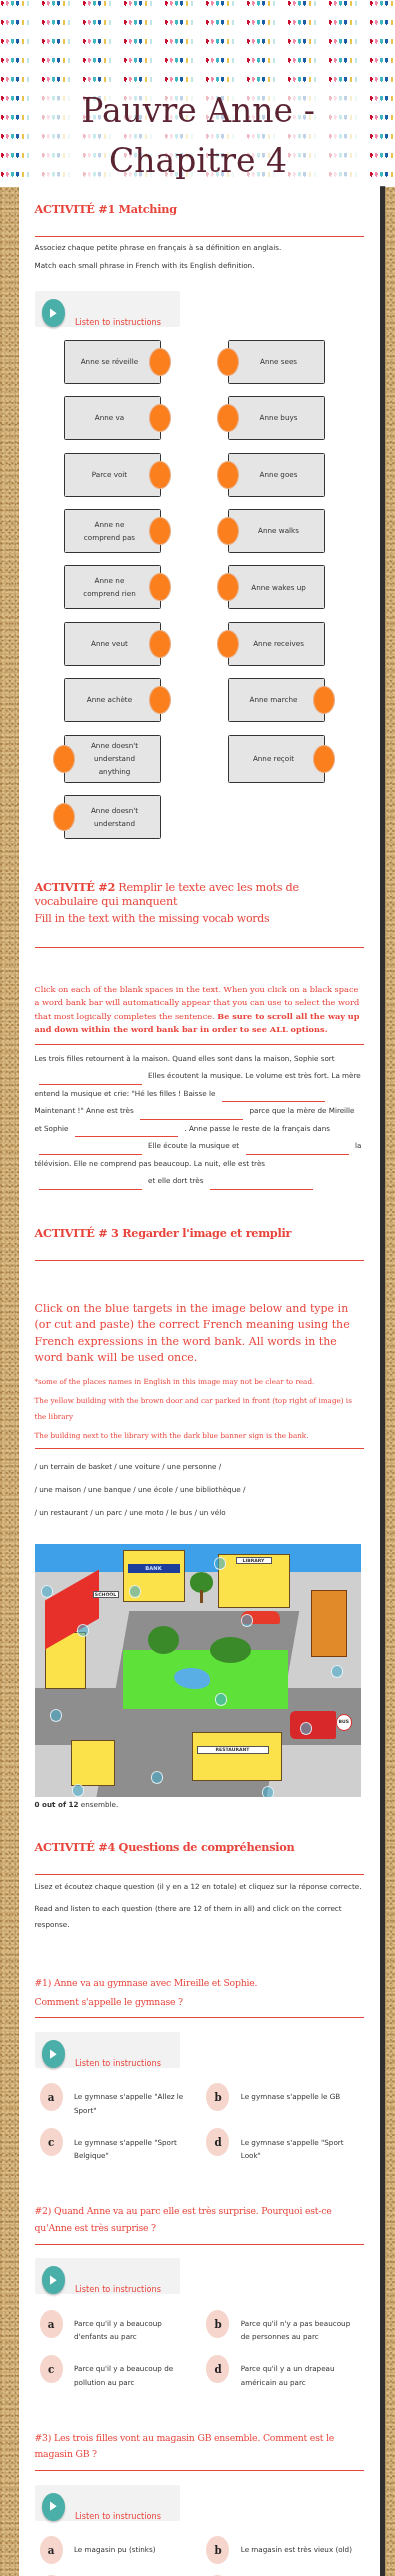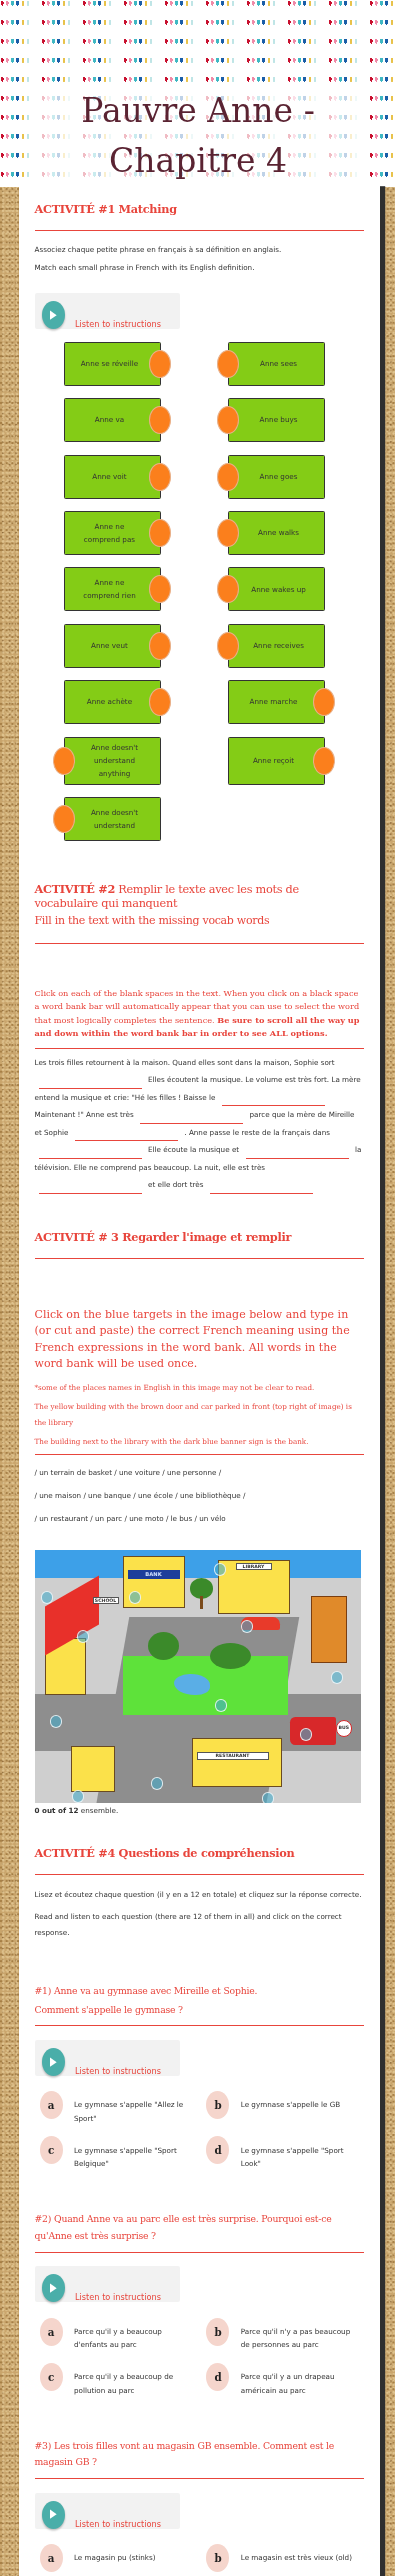--- a/index.html
+++ b/index.html
@@ -53,23 +53,23 @@
     box-shadow: 5.2px 5.2px 0 #2f2f2f;
     padding: 20.6px 15.5px 26px 15.5px;
     position: relative;
     top: -6.2px;
   }
   .sec-title {
     font-family: "DejaVu Serif", serif;
     color: #e8453c;
     font-size: 11.3px;
     font-weight: bold;
-    padding-bottom: 14px;
+    padding-bottom: 20px;
     border-bottom: 0.5px solid #e8453c;
-    margin-bottom: 12px;
+    margin-bottom: 4px;
     letter-spacing: -0.3px;
   }
   .sec-title .normal { font-weight: normal; }
   .sec-sub {
     font-family: "DejaVu Serif", serif;
     color: #e8453c;
     font-size: 11px;
     line-height: 15.5px;
   }
   .para {
@@ -112,21 +112,21 @@
     border: 0.5px solid #333;
     border-radius: 1.5px;
     min-height: 44px;
     display: flex; align-items: center; justify-content: center;
     text-align: center;
     font-size: 7.2px;
     line-height: 13.4px;
     color: #333;
     padding: 3.1px 15.5px;
     cursor: pointer;
-    background: #84cc16;
+    background: #e5e5e5;
   }
   .mbox.left { padding-right: 20.6px; }
   .mbox.right { padding-left: 20.6px; }
   .dot {
     position: absolute; top: 50%;
     width: 22px; height: 28px; border-radius: 50%;
     background: #fb7f1c;
     border: 1px solid #e8b08a;
     transform: translateY(-50%);
   }
@@ -265,21 +265,21 @@
           </div>
           <div class="mbox left">
             <span>Anne va</span>
             <span class="dot"></span>
           </div>
           <div class="mbox right">
             <span class="dot"></span>
             <span>Anne buys</span>
           </div>
           <div class="mbox left">
-            <span>Anne voit</span>
+            <span>Parce voit</span>
             <span class="dot"></span>
           </div>
           <div class="mbox right">
             <span class="dot"></span>
             <span>Anne goes</span>
           </div>
           <div class="mbox left">
             <span>Anne ne comprend pas</span>
             <span class="dot"></span>
           </div>

